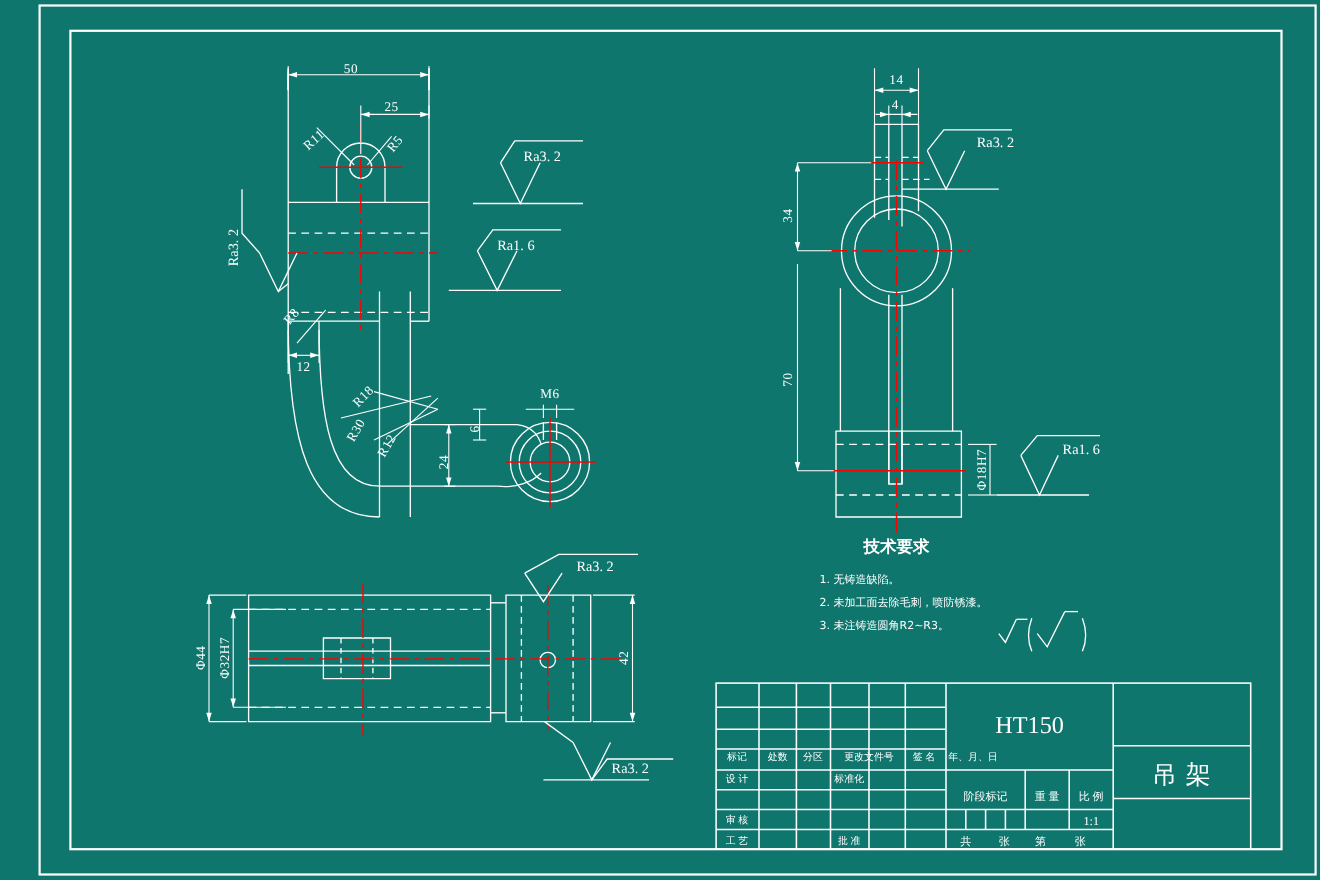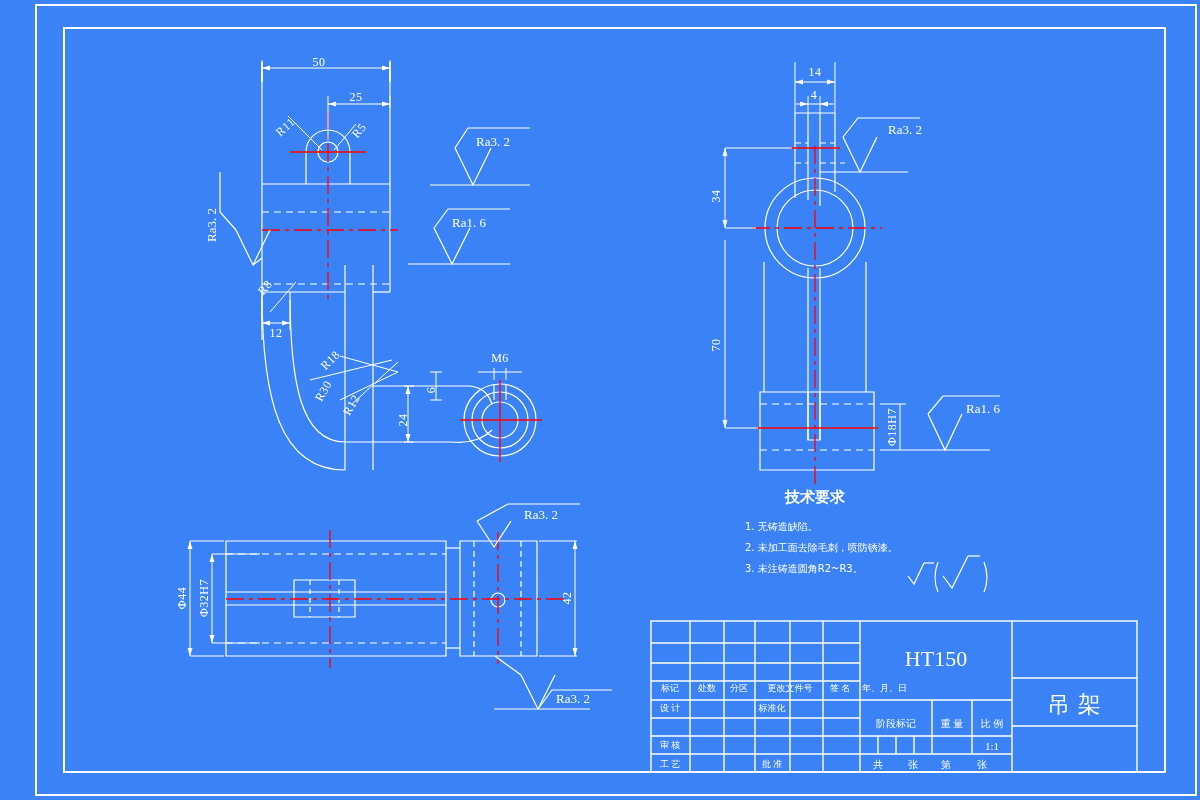--- a/index.html
+++ b/index.html
@@ -1,18 +1,18 @@
 <!DOCTYPE html>
 <html><head>
 <meta charset="utf-8">
 <style>
   html,body{margin:0;padding:0;background:#000;}
   body{width:1200px;height:800px;overflow:hidden;
        font-family:"Liberation Serif",serif;color:#fff;}
-  #stage{position:relative;width:1200px;height:800px;background:#3b82f6;}
+  #stage{position:relative;width:1200px;height:800px;background:#0f766e;}
   svg{display:block;position:absolute;top:0;left:0;}
   text{fill:#ffffff;font-family:"Liberation Serif",serif;}
   .dimtxt{font-size:12px;letter-spacing:0.5px;}
   .ratxt{font-size:13px;}
   .cn{font-family:"DejaVu Sans",sans-serif;}
 </style>
 </head>
 <body>
 
 <div id="stage">

